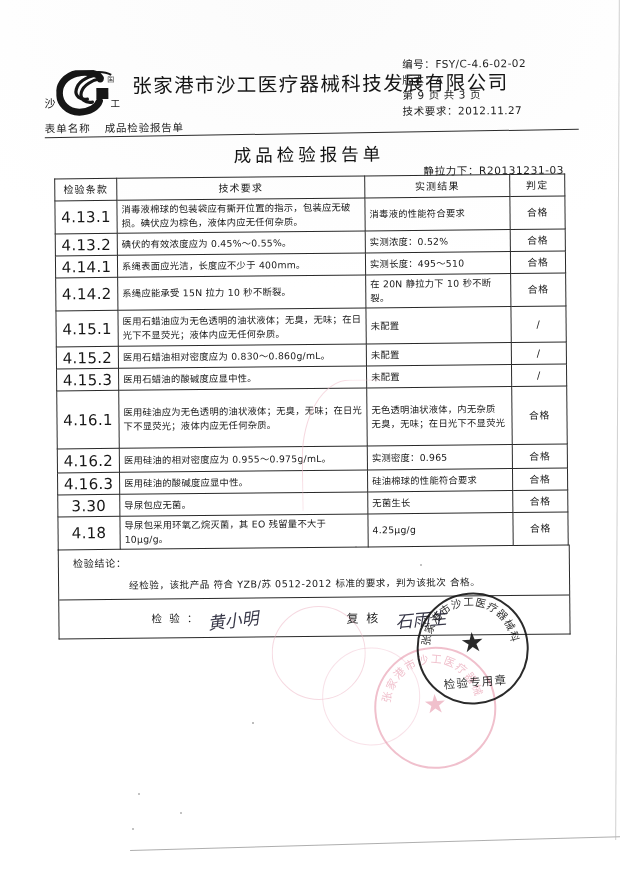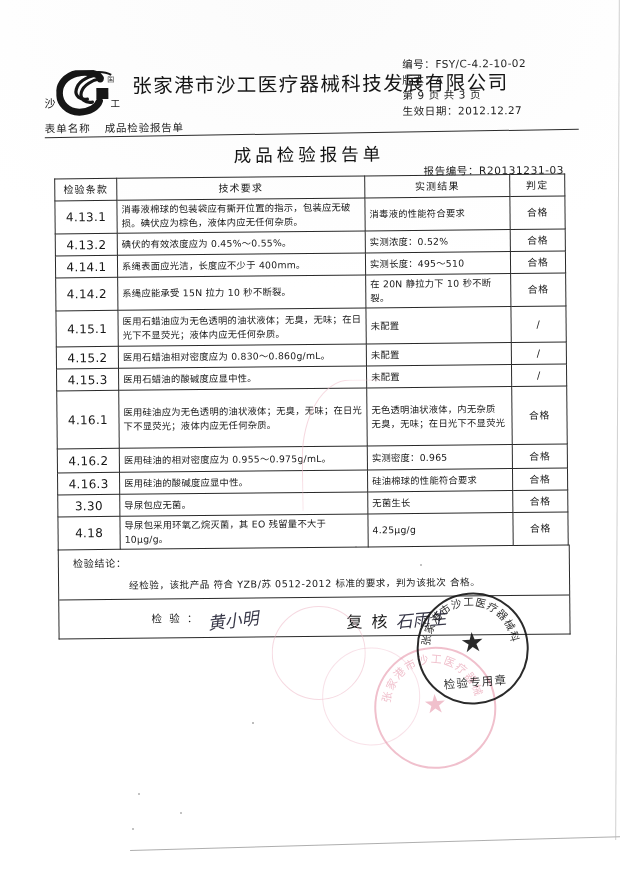--- a/index.html
+++ b/index.html
@@ -78,34 +78,34 @@
     color:#171717;
     padding:2px 4px;
     vertical-align:middle;
     letter-spacing:.25px;
   }
   thead th{
     text-align:center;font-size:10px;letter-spacing:1.2px;
     height:19px;padding:1px 2px;font-weight:normal;
   }
   col.c1{width:62px;} col.c2{width:248px;} col.c3{width:145px;} col.c4{width:55px;}
-  td.code{text-align:center;font-size:12px;letter-spacing:.3px;}
+  td.code{text-align:center;font-size:15px;letter-spacing:.3px;}
   td.req{text-align:left;}
   td.res{text-align:left;}
   td.verdict{text-align:center;font-size:9.8px;letter-spacing:.8px;}
 
   
   #concl{position:absolute;left:55px;width:510px;border:0.9px solid #2a2a2a;border-top:none;}
   #concl .line1{height:26px;position:relative;}
   #concl .line1 .lbl{position:absolute;left:14px;top:6px;font-size:10px;letter-spacing:.8px;text-align:center;}
   #concl .line2{height:24px;position:relative;border-bottom:0.9px solid #2a2a2a;}
   #concl .line2 .txt{position:absolute;left:70px;top:3px;font-size:9.6px;letter-spacing:.5px;white-space:nowrap;}
   #concl .line3{height:38px;position:relative;}
   #concl .line3 .sgl{position:absolute;left:92px;top:11px;font-size:10.5px;letter-spacing:2px;}
-  #concl .line3 .sgr{position:absolute;left:287px;top:11px;font-size:16px;letter-spacing:2px;}
+  #concl .line3 .sgr{position:absolute;left:287px;top:11px;font-size:12px;letter-spacing:2px;}
 
   
   .hw{
     font-family:"DejaVu Serif","Liberation Serif",serif;
     font-style:italic;color:#1b1b2e;
   }
   #sig-insp{position:absolute;left:148px;top:8px;font-size:17px;transform:rotate(-6deg);opacity:.88;}
   #sig-rev{position:absolute;left:336px;top:9px;font-size:17px;transform:rotate(-4deg);opacity:.88;}
 
   
@@ -182,43 +182,43 @@
         </svg>
         <span class="sha">沙</span>
         <span class="gong">工</span>
         <span class="guo">国</span>
       </div>
 
       <div id="company">张家港市沙工医疗器械科技发展有限公司</div>
 
       <div id="meta">
         <div>
-          <span class="lbl">编号：</span><span>FSY/C-4.2-10-02</span>
+          <span class="lbl">编号：</span><span>FSY/C-4.6-02-02</span>
         </div>
         <div>
           <span class="lbl">版本：</span><span>A</span>
         </div>
         <div>
           <span class="lbl">第 9 页  共 3 页</span>
         </div>
         <div>
-          <span class="lbl">生效日期：</span><span>2012.12.27</span>
+          <span class="lbl">技术要求：</span><span>2012.11.27</span>
         </div>
       </div>
 
       <div id="formname">
         <span>表单名称</span><span class="fv">成品检验报告单</span>
       </div>
     </div>
 
     <div id="rule-top"></div>
 
     <div id="title">成品检验报告单</div>
     <div id="reportno">
-      <span>报告编号：</span><span>R20131231-03</span>
+      <span>静拉力下：</span><span>R20131231-03</span>
     </div>
 
     <div id="tablewrap">
       <table>
         <colgroup>
             <col class="c1">
             <col class="c2">
             <col class="c3">
             <col class="c4">
           </colgroup>

